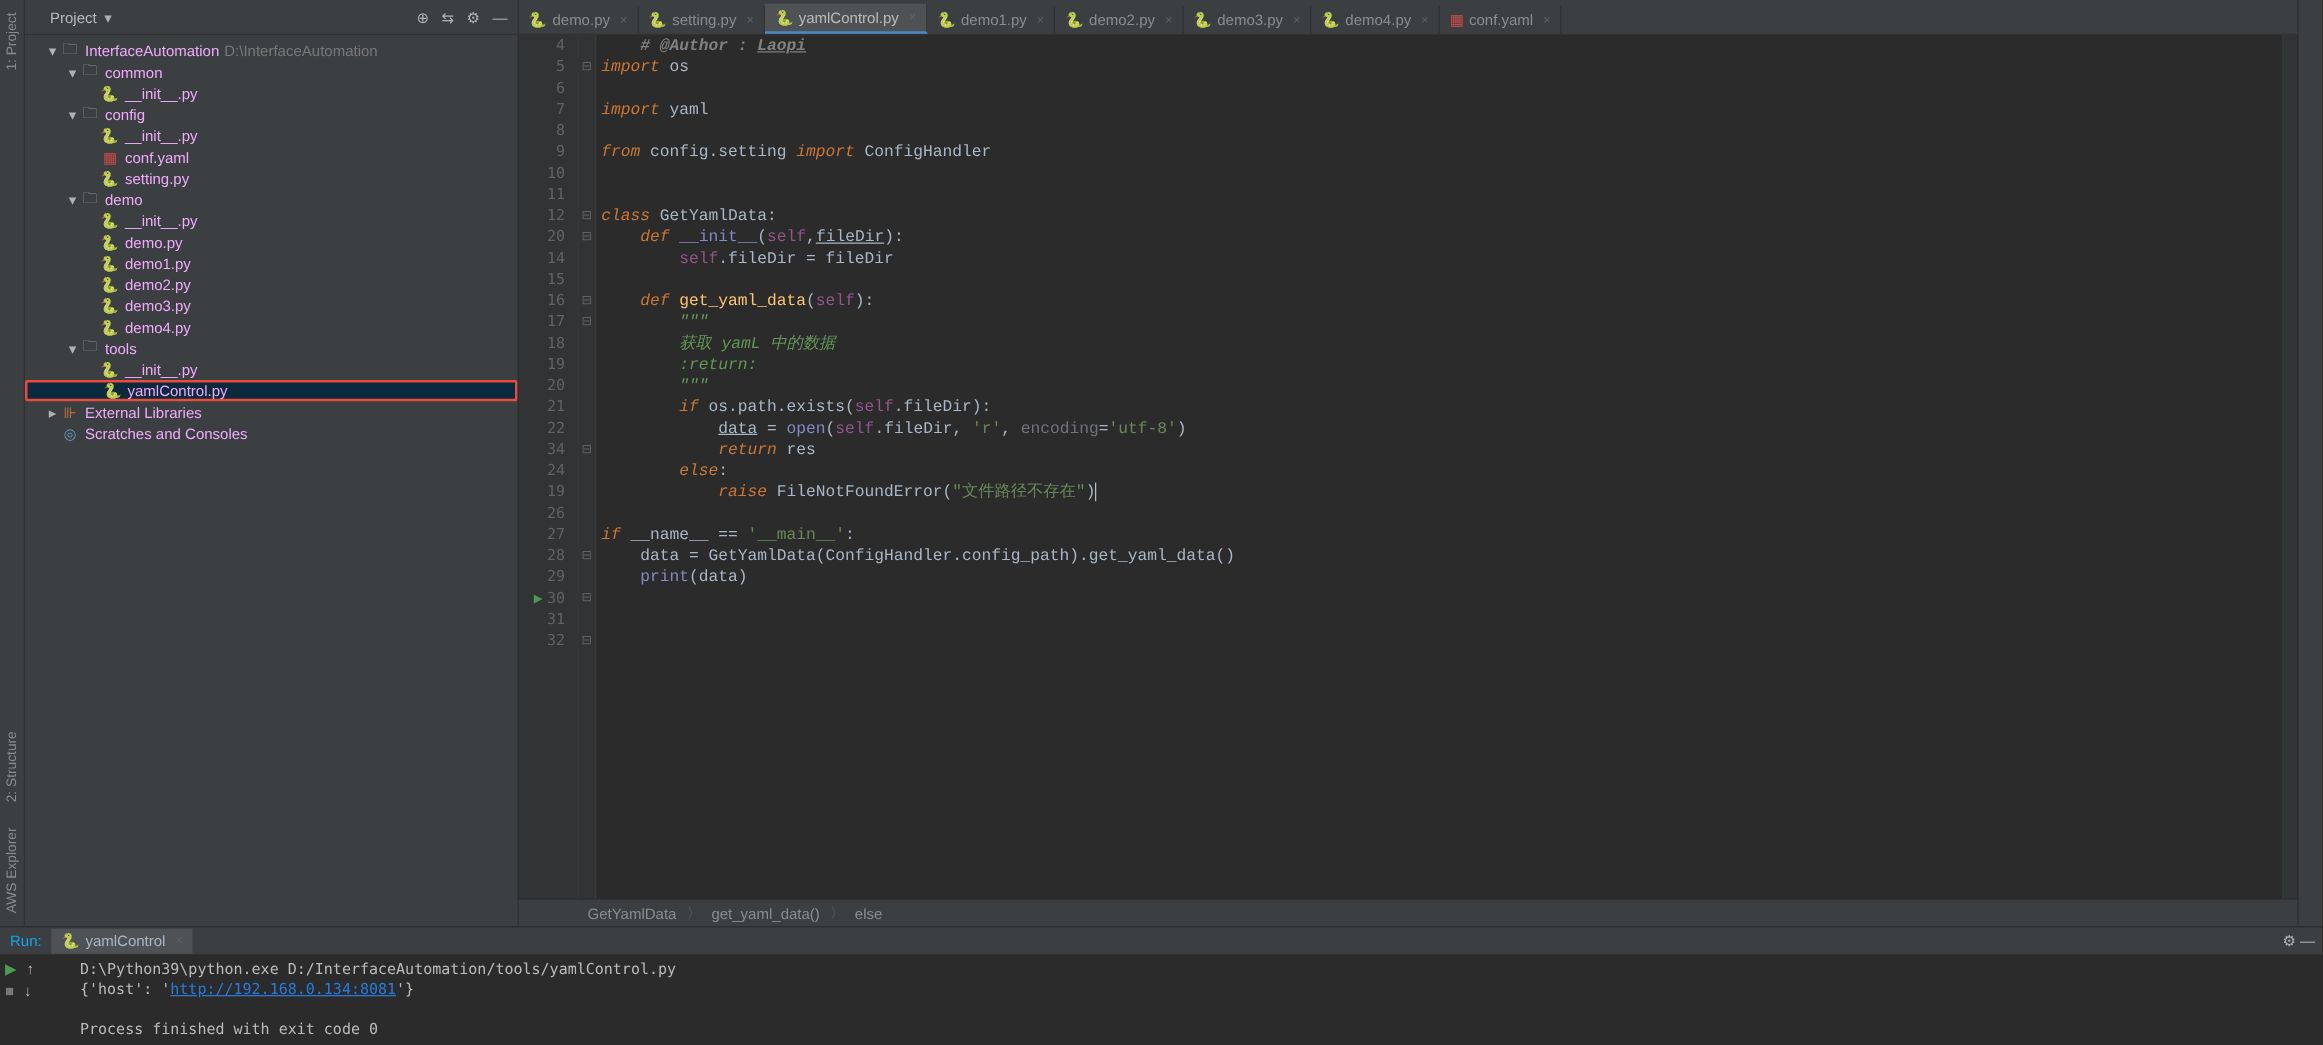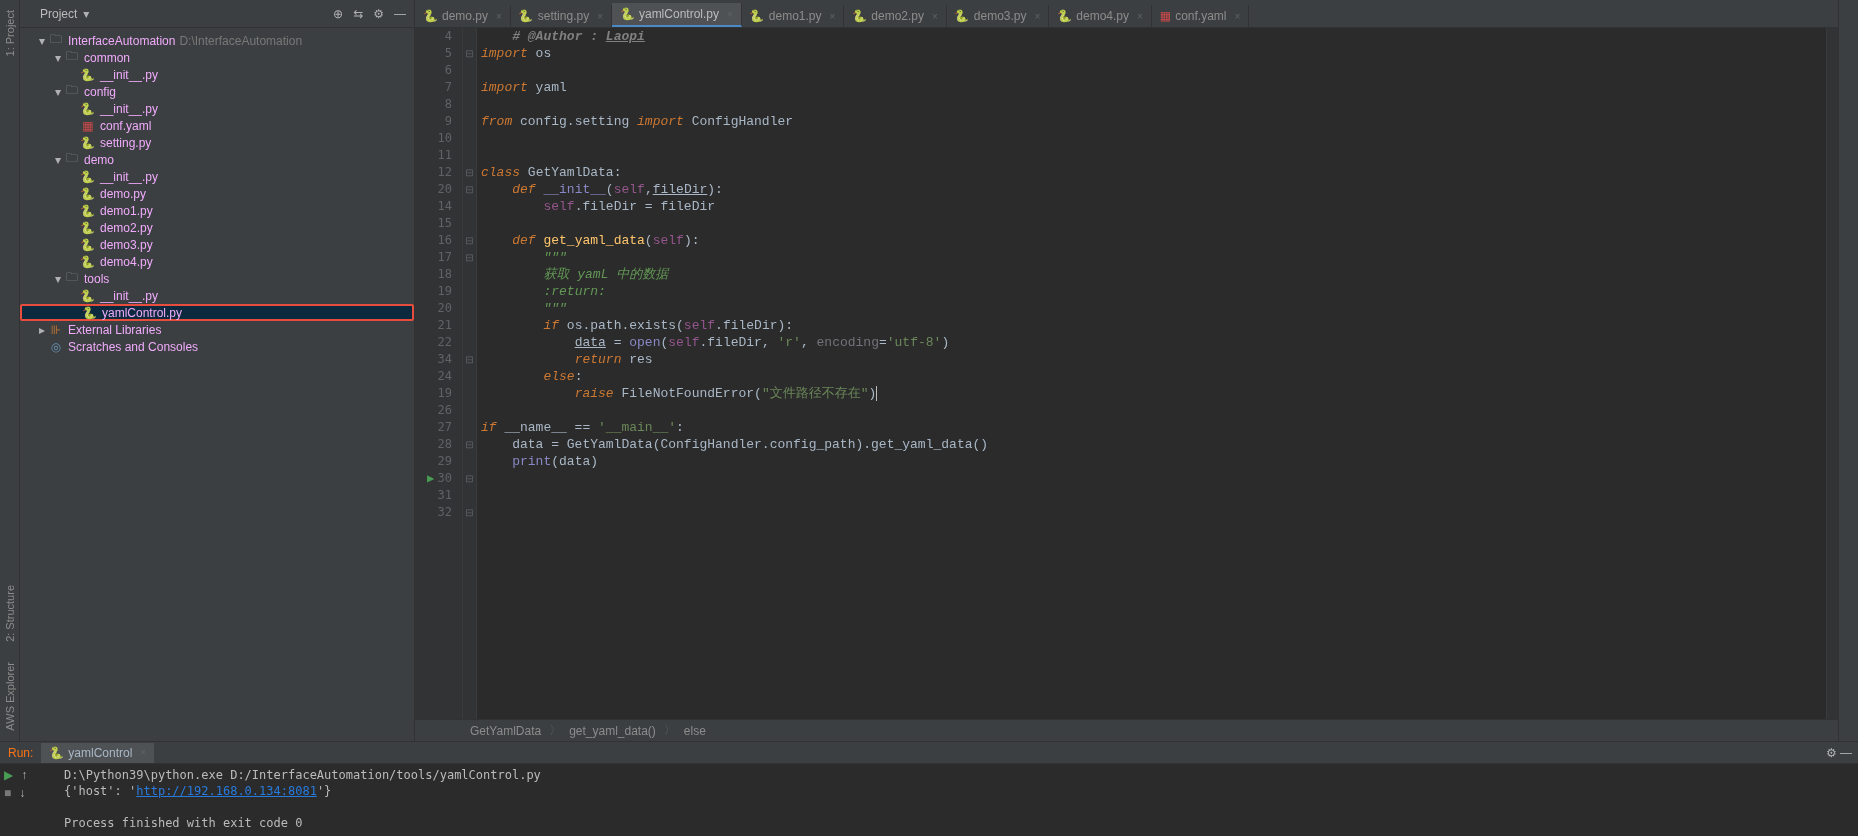--- a/index.html
+++ b/index.html
@@ -449,21 +449,21 @@
         <span>get_yaml_data()</span>
         <span class="sep">〉</span>
         <span>else</span>
       </div>
     </div>
     <div class="right-strip"></div>
   </div>
 
   <div class="run-panel">
     <div class="run-header">
-      <span style="color:#f97316;">Run:</span>
+      <span style="color:#0ea5e9;">Run:</span>
       <div class="run-tab">
         <span style="color:#3d85c6;">🐍</span>
         <span>yamlControl</span>
         <span class="tab-close">×</span>
       </div>
       <span class="gear-icon-right">⚙ —</span>
     </div>
     <div class="run-body">
       <div class="run-controls">
         <div class="run-ctrl-row">

